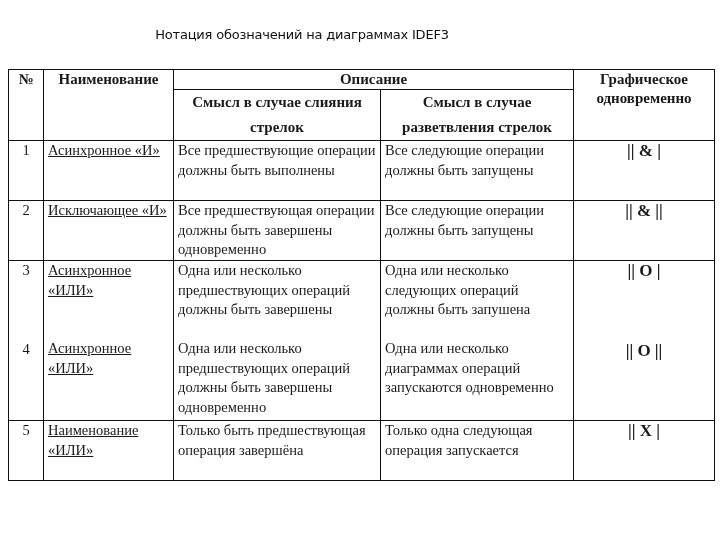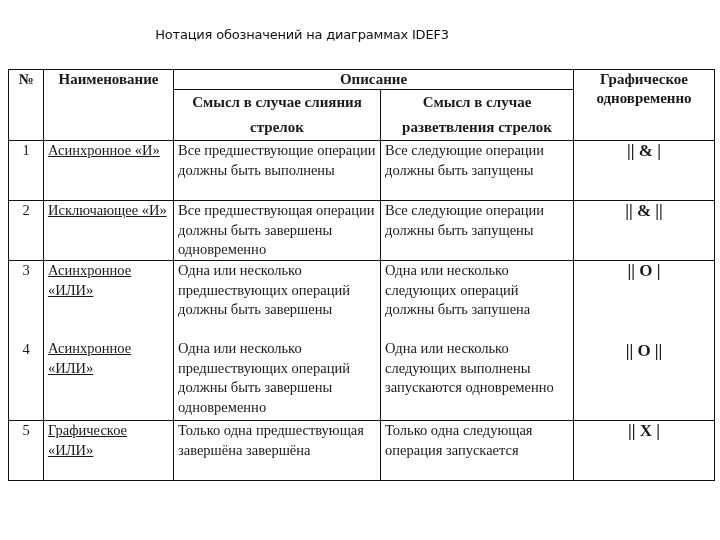--- a/index.html
+++ b/index.html
@@ -122,31 +122,31 @@
         <td class="name">
           <span class="cell-block" style="height:78px">Асинхронное «ИЛИ»</span>
           <span class="cell-block">Асинхронное «ИЛИ»</span>
         </td>
         <td class="desc">
           <span class="cell-block" style="height:78px">Одна или несколько предшествующих операций должны быть завершены</span>
           <span class="cell-block">Одна или несколько предшествующих операций должны быть завершены одновременно</span>
         </td>
         <td class="desc">
           <span class="cell-block" style="height:78px">Одна или несколько следующих операций должны быть запушена</span>
-          <span class="cell-block">Одна или несколько следующих выполнены запускаются одновременно</span>
+          <span class="cell-block">Одна или несколько диаграммах операций запускаются одновременно</span>
         </td>
         <td class="graph">
           <span class="graph-sym">|| O |</span>
           <span class="graph-sym second">|| O ||</span>
         </td>
       </tr>
       <tr style="height:60px">
         <td class="num">5</td>
-        <td class="name">Графическое «ИЛИ»</td>
-        <td class="desc">Только одна предшествующая завершёна завершёна</td>
+        <td class="name">Наименование «ИЛИ»</td>
+        <td class="desc">Только быть предшествующая операция завершёна</td>
         <td class="desc">Только одна следующая операция запускается</td>
         <td class="graph">
           <span class="graph-sym">|| X |</span>
         </td>
       </tr>
     </tbody>
   </table>
 </div>
 
 </body></html>

